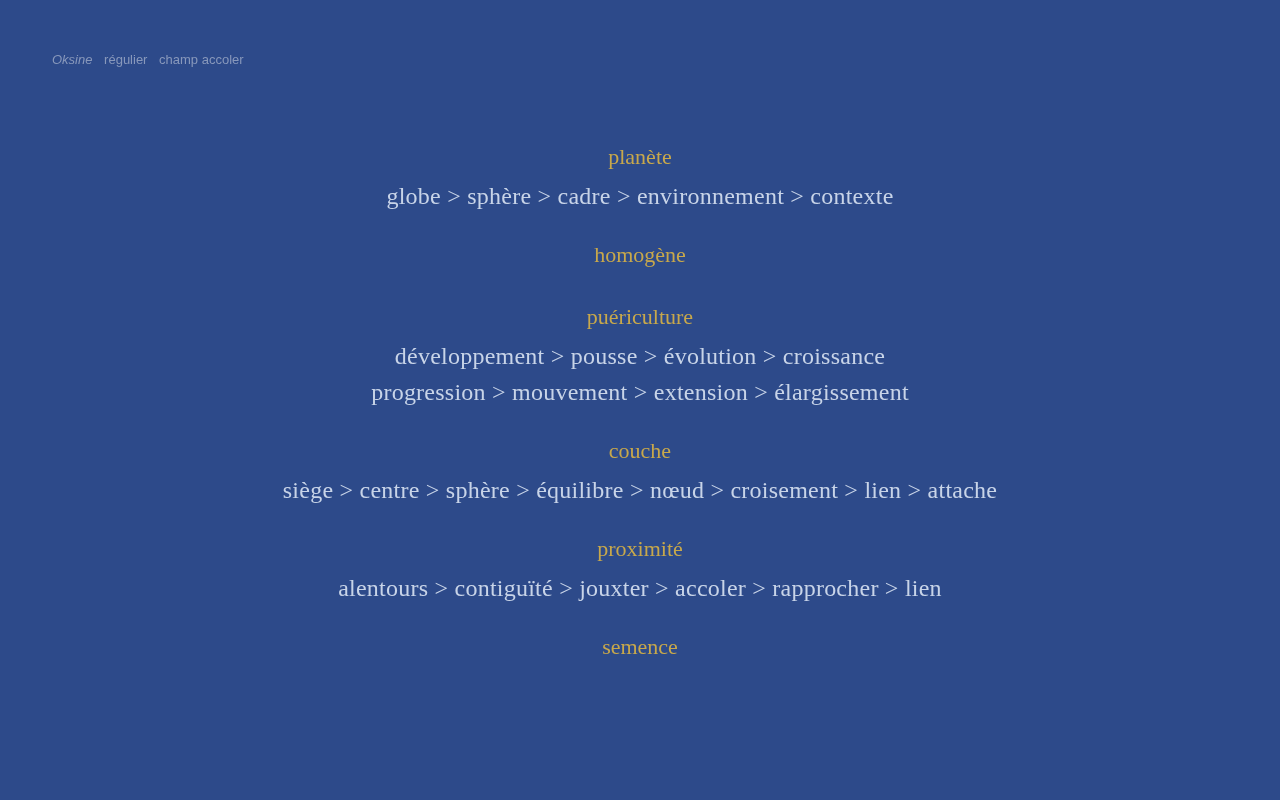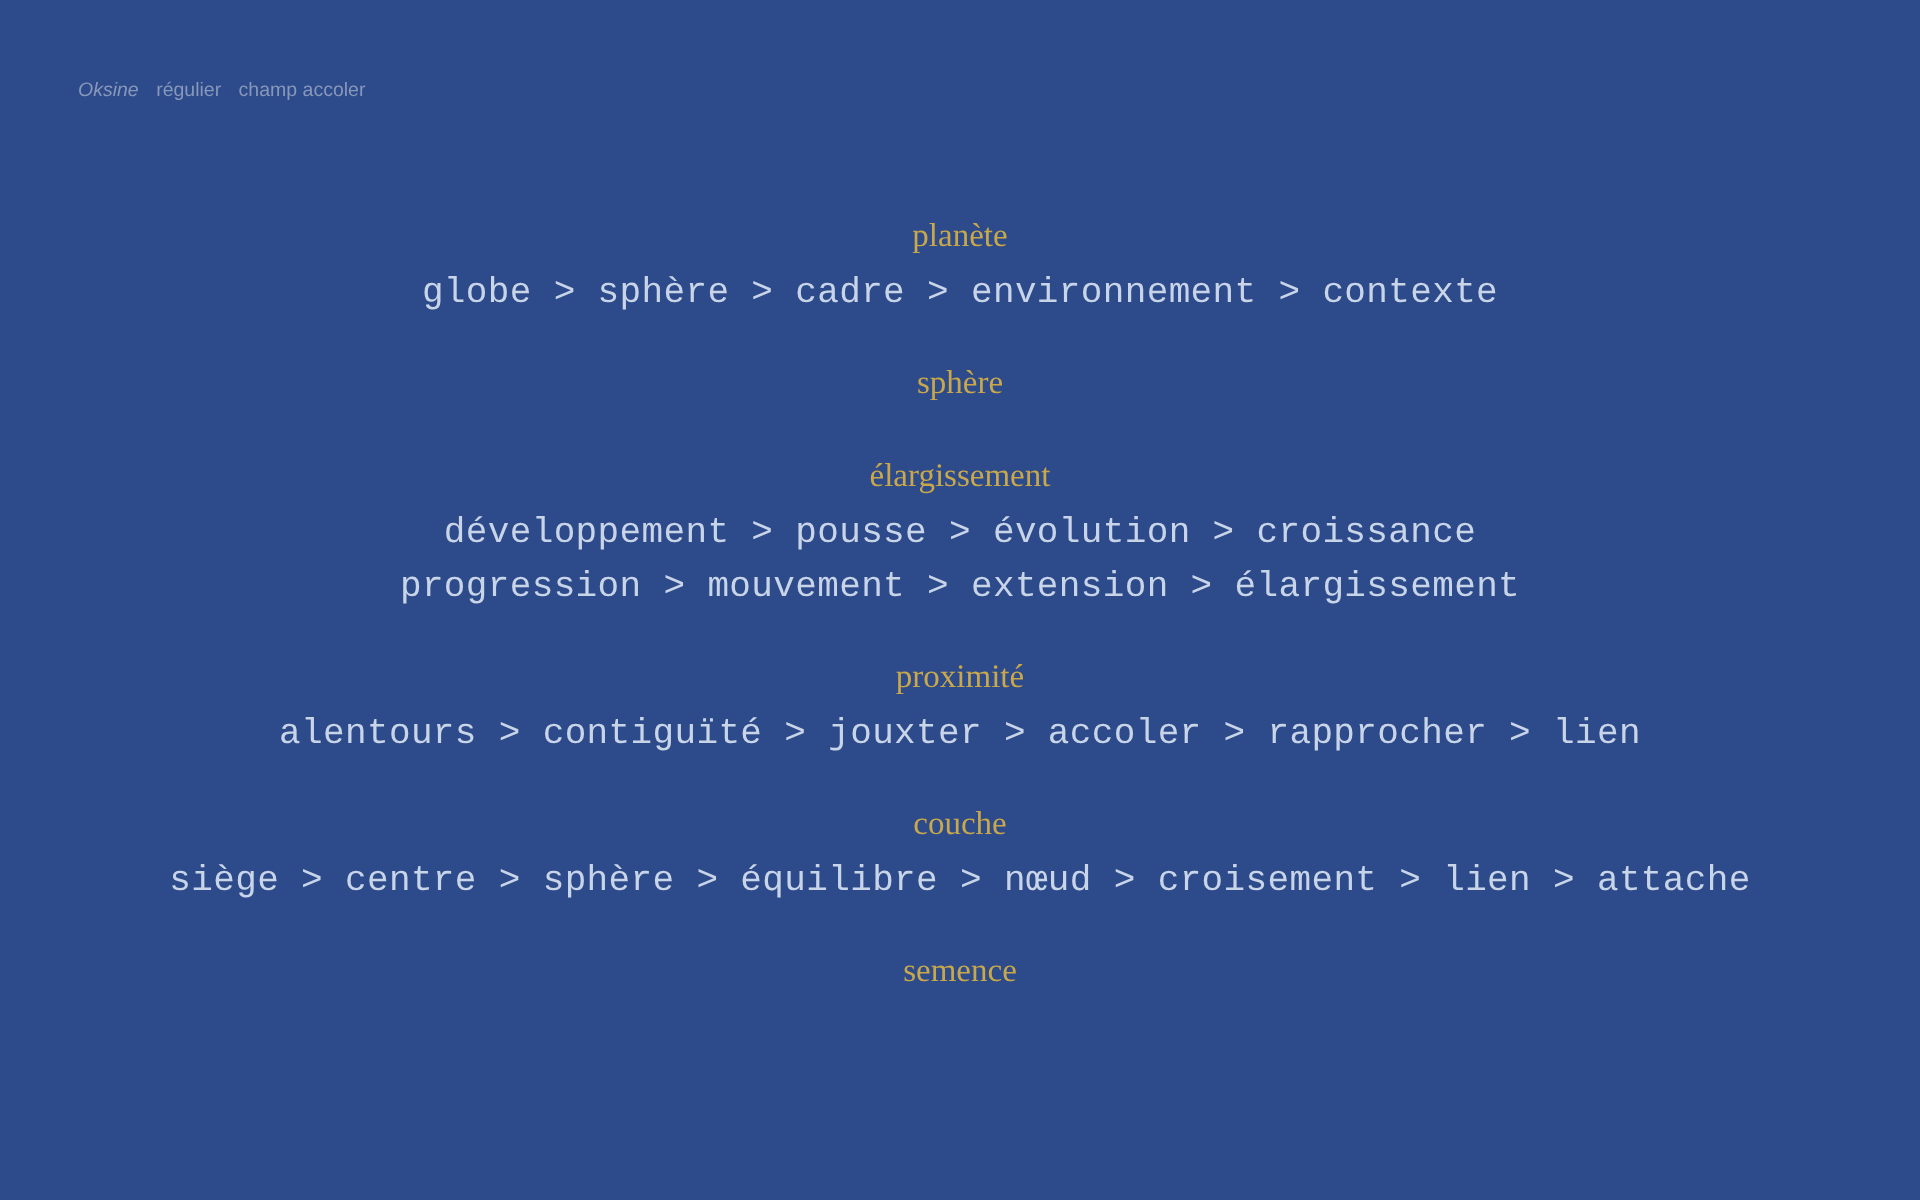--- a/index.html
+++ b/index.html
@@ -65,50 +65,49 @@
       margin-bottom: 8px;
       font-style: normal;
     }
 
     .section-words {
       color: #c8d4e8;
       font-size: 24px;
       font-weight: normal;
       line-height: 1.5;
       letter-spacing: 0.01em;
-      font-family: Liberation Mono, monospace;
     }
   </style>
 </head>
 <body>
 
 <div class="breadcrumb">
   <span class="brand">Oksine</span>
   <span class="separator">&nbsp;</span>
   <span>régulier</span>
   <span class="separator">&nbsp;</span>
   <span class="current">champ accoler</span>
 </div>
 
 <div class="main-content" id="main-content">
 <div class="section">
       <div class="section-title">planète</div>
       <div class="section-words">globe &gt; sphère &gt; cadre &gt; environnement &gt; contexte</div>
     </div>
     <div class="section">
-      <div class="section-title">sphère</div>
+      <div class="section-title">homogène</div>
     </div>
     <div class="section">
-      <div class="section-title">élargissement</div>
+      <div class="section-title">puériculture</div>
       <div class="section-words">développement &gt; pousse &gt; évolution &gt; croissance<br>progression &gt; mouvement &gt; extension &gt; élargissement</div>
+    </div>
+    <div class="section">
+      <div class="section-title">couche</div>
+      <div class="section-words">siège &gt; centre &gt; sphère &gt; équilibre &gt; nœud &gt; croisement &gt; lien &gt; attache</div>
     </div>
     <div class="section">
       <div class="section-title">proximité</div>
       <div class="section-words">alentours &gt; contiguïté &gt; jouxter &gt; accoler &gt; rapprocher &gt; lien</div>
-    </div>
-    <div class="section">
-      <div class="section-title">couche</div>
-      <div class="section-words">siège &gt; centre &gt; sphère &gt; équilibre &gt; nœud &gt; croisement &gt; lien &gt; attache</div>
     </div>
     <div class="section">
       <div class="section-title">semence</div>
     </div>
   </div>
 
 </body></html>

